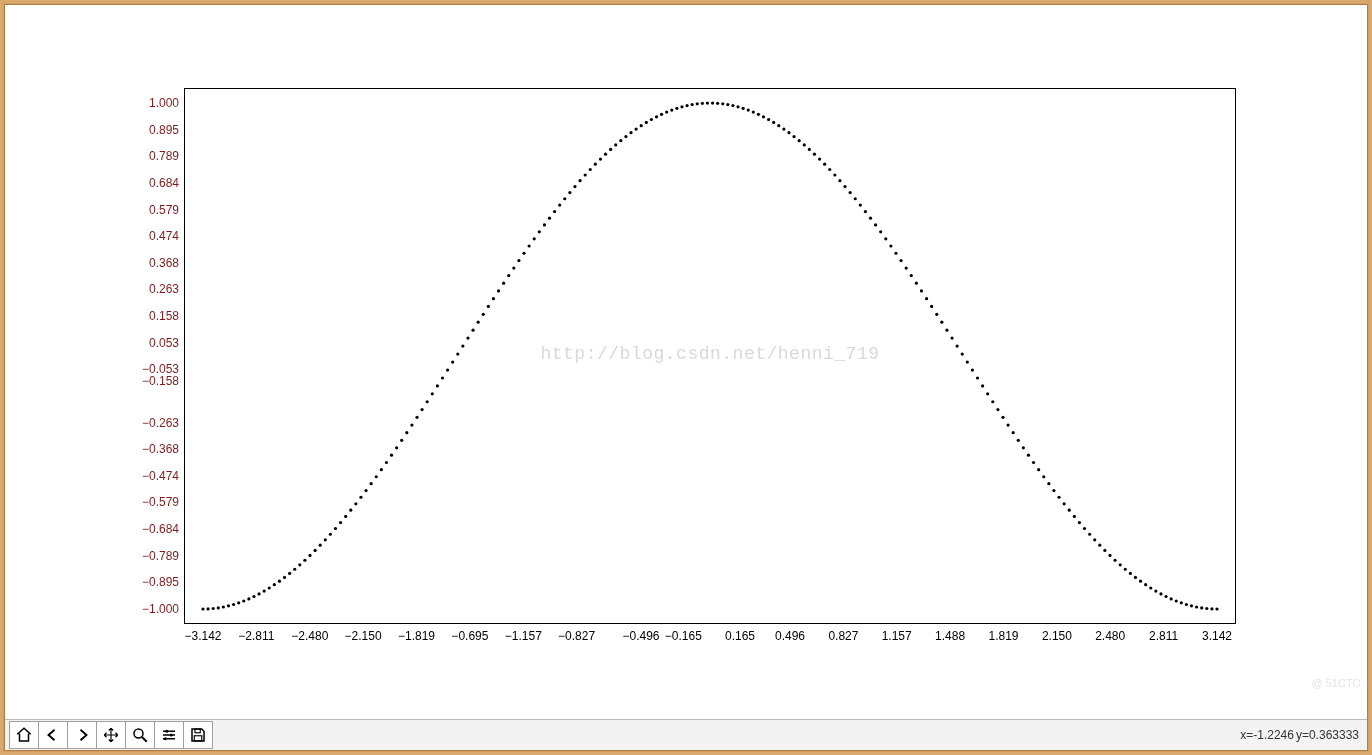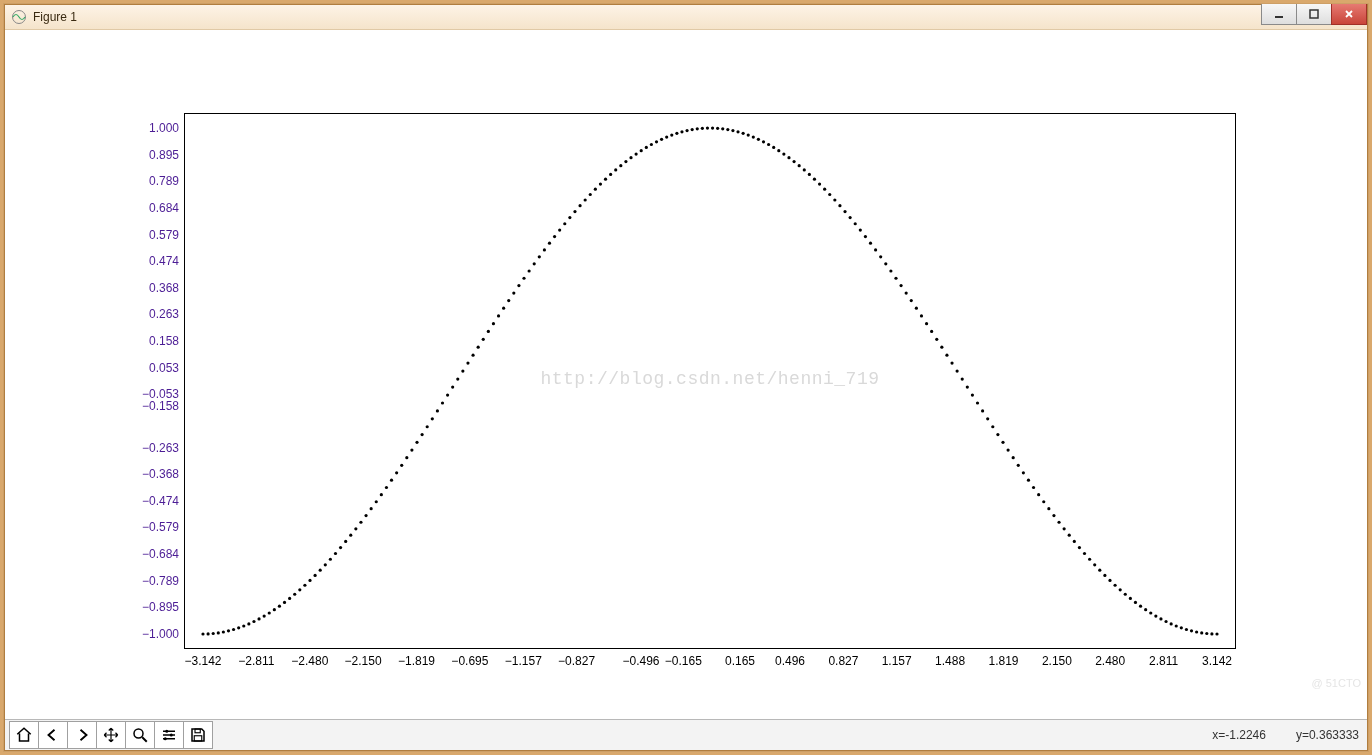--- a/index.html
+++ b/index.html
@@ -8,61 +8,35 @@
   .titlebar .app-icon{width:16px;height:16px;margin:0 6px 0 4px;display:flex;align-items:center;justify-content:center;}
   .titlebar .app-icon svg{width:16px;height:16px;}
   .titlebar .title-text{color:#3a2a12;font-size:12px;}
   .win-controls{position:absolute;right:0;top:-1px;display:flex;}
   .win-btn{width:34px;height:20px;border:1px solid #8a8a8a;border-top:none;display:flex;align-items:center;justify-content:center;margin-left:-1px;background:linear-gradient(#f7f7f7,#dedede);}
   .win-btn.close{background:linear-gradient(#e67a72,#c8453a);border-color:#a03028;border-top-right-radius:0;}
   .win-btn svg{display:block;}
   .canvas-area{flex:1;position:relative;background:#fff;}
   .plot-frame{position:absolute;left:179px;top:83px;width:1050px;height:534px;border:1px solid #000;}
   .watermark{position:absolute;left:50%;top:50%;transform:translate(-50%,-62%);color:#d9d9d9;font-family:"Courier New",monospace;font-size:18px;letter-spacing:0.5px;white-space:nowrap;}
-  .tick-y{position:absolute;right:100%;padding-right:6px;transform:translateY(-50%);font-size:12px;color:#4c1d95;font-family:Arial,sans-serif;white-space:nowrap;}
+  .tick-y{position:absolute;right:100%;padding-right:6px;transform:translateY(-50%);font-size:12px;color:#7f1d1d;font-family:Arial,sans-serif;white-space:nowrap;}
   .tick-x{position:absolute;top:100%;padding-top:6px;transform:translateX(-50%);font-size:12px;color:#000;font-family:Arial,sans-serif;white-space:nowrap;}
   svg.curve{position:absolute;left:0;top:0;width:100%;height:100%;overflow:visible;}
   .bottombar{height:30px;border-top:1px solid #b8b8b8;background:#f3f3f3;display:flex;align-items:center;position:relative;}
   .toolbar{display:flex;align-items:center;height:100%;padding-left:4px;}
   .tool-btn{width:28px;height:26px;border:1px solid #a0a0a0;background:#fff;display:flex;align-items:center;justify-content:center;margin-right:-1px;}
   .tool-btn svg{width:18px;height:18px;}
-  .coord-readout{position:absolute;right:8px;top:0;height:100%;display:flex;align-items:center;font-size:12px;color:#333;gap:30px;}
+  .coord-readout{position:absolute;right:8px;top:0;height:100%;display:flex;align-items:center;font-size:12px;color:#333;gap:2px;}
   .wm-logo{position:absolute;right:6px;bottom:30px;color:#e5e5e5;font-size:11px;font-family:Arial,sans-serif;}
 </style>
 </head>
 <body>
 
 <div class="window">
 
-  <div class="titlebar">
-    <span class="app-icon">
-      <svg viewBox="0 0 16 16">
-          <circle cx="8" cy="8" r="6.5" fill="none" stroke="#888" stroke-width="1"></circle>
-          <path d="M2 8 Q5 3 8 8 Q11 13 14 8" fill="none" stroke="#3a6" stroke-width="1.2"></path>
-        </svg>
-    </span>
-    <span class="title-text">Figure 1</span>
-    <div class="win-controls">
-      <div class="win-btn">
-        <svg width="12" height="12" viewBox="0 0 12 12">
-            <rect x="2" y="8" width="8" height="2" fill="#333"></rect>
-          </svg>
-      </div>
-      <div class="win-btn">
-        <svg width="12" height="12" viewBox="0 0 12 12">
-            <rect x="2" y="2" width="8" height="8" fill="none" stroke="#333" stroke-width="1.5"></rect>
-          </svg>
-      </div>
-      <div class="win-btn close">
-        <svg width="12" height="12" viewBox="0 0 12 12">
-            <path d="M3 3 L9 9 M9 3 L3 9" stroke="#fff" stroke-width="1.8"></path>
-          </svg>
-      </div>
-    </div>
-  </div>
 
   <div class="canvas-area">
     <div class="plot-frame">
       <div class="watermark">http://blog.csdn.net/henni_719</div>
       <svg class="curve" viewBox="0 0 1050 534">
           <circle cx="18.00" cy="520.00" r="1.6" fill="#000"></circle>
           <circle cx="23.10" cy="519.88" r="1.6" fill="#000"></circle>
           <circle cx="28.19" cy="519.50" r="1.6" fill="#000"></circle>
           <circle cx="33.29" cy="518.88" r="1.6" fill="#000"></circle>
           <circle cx="38.38" cy="518.00" r="1.6" fill="#000"></circle>

